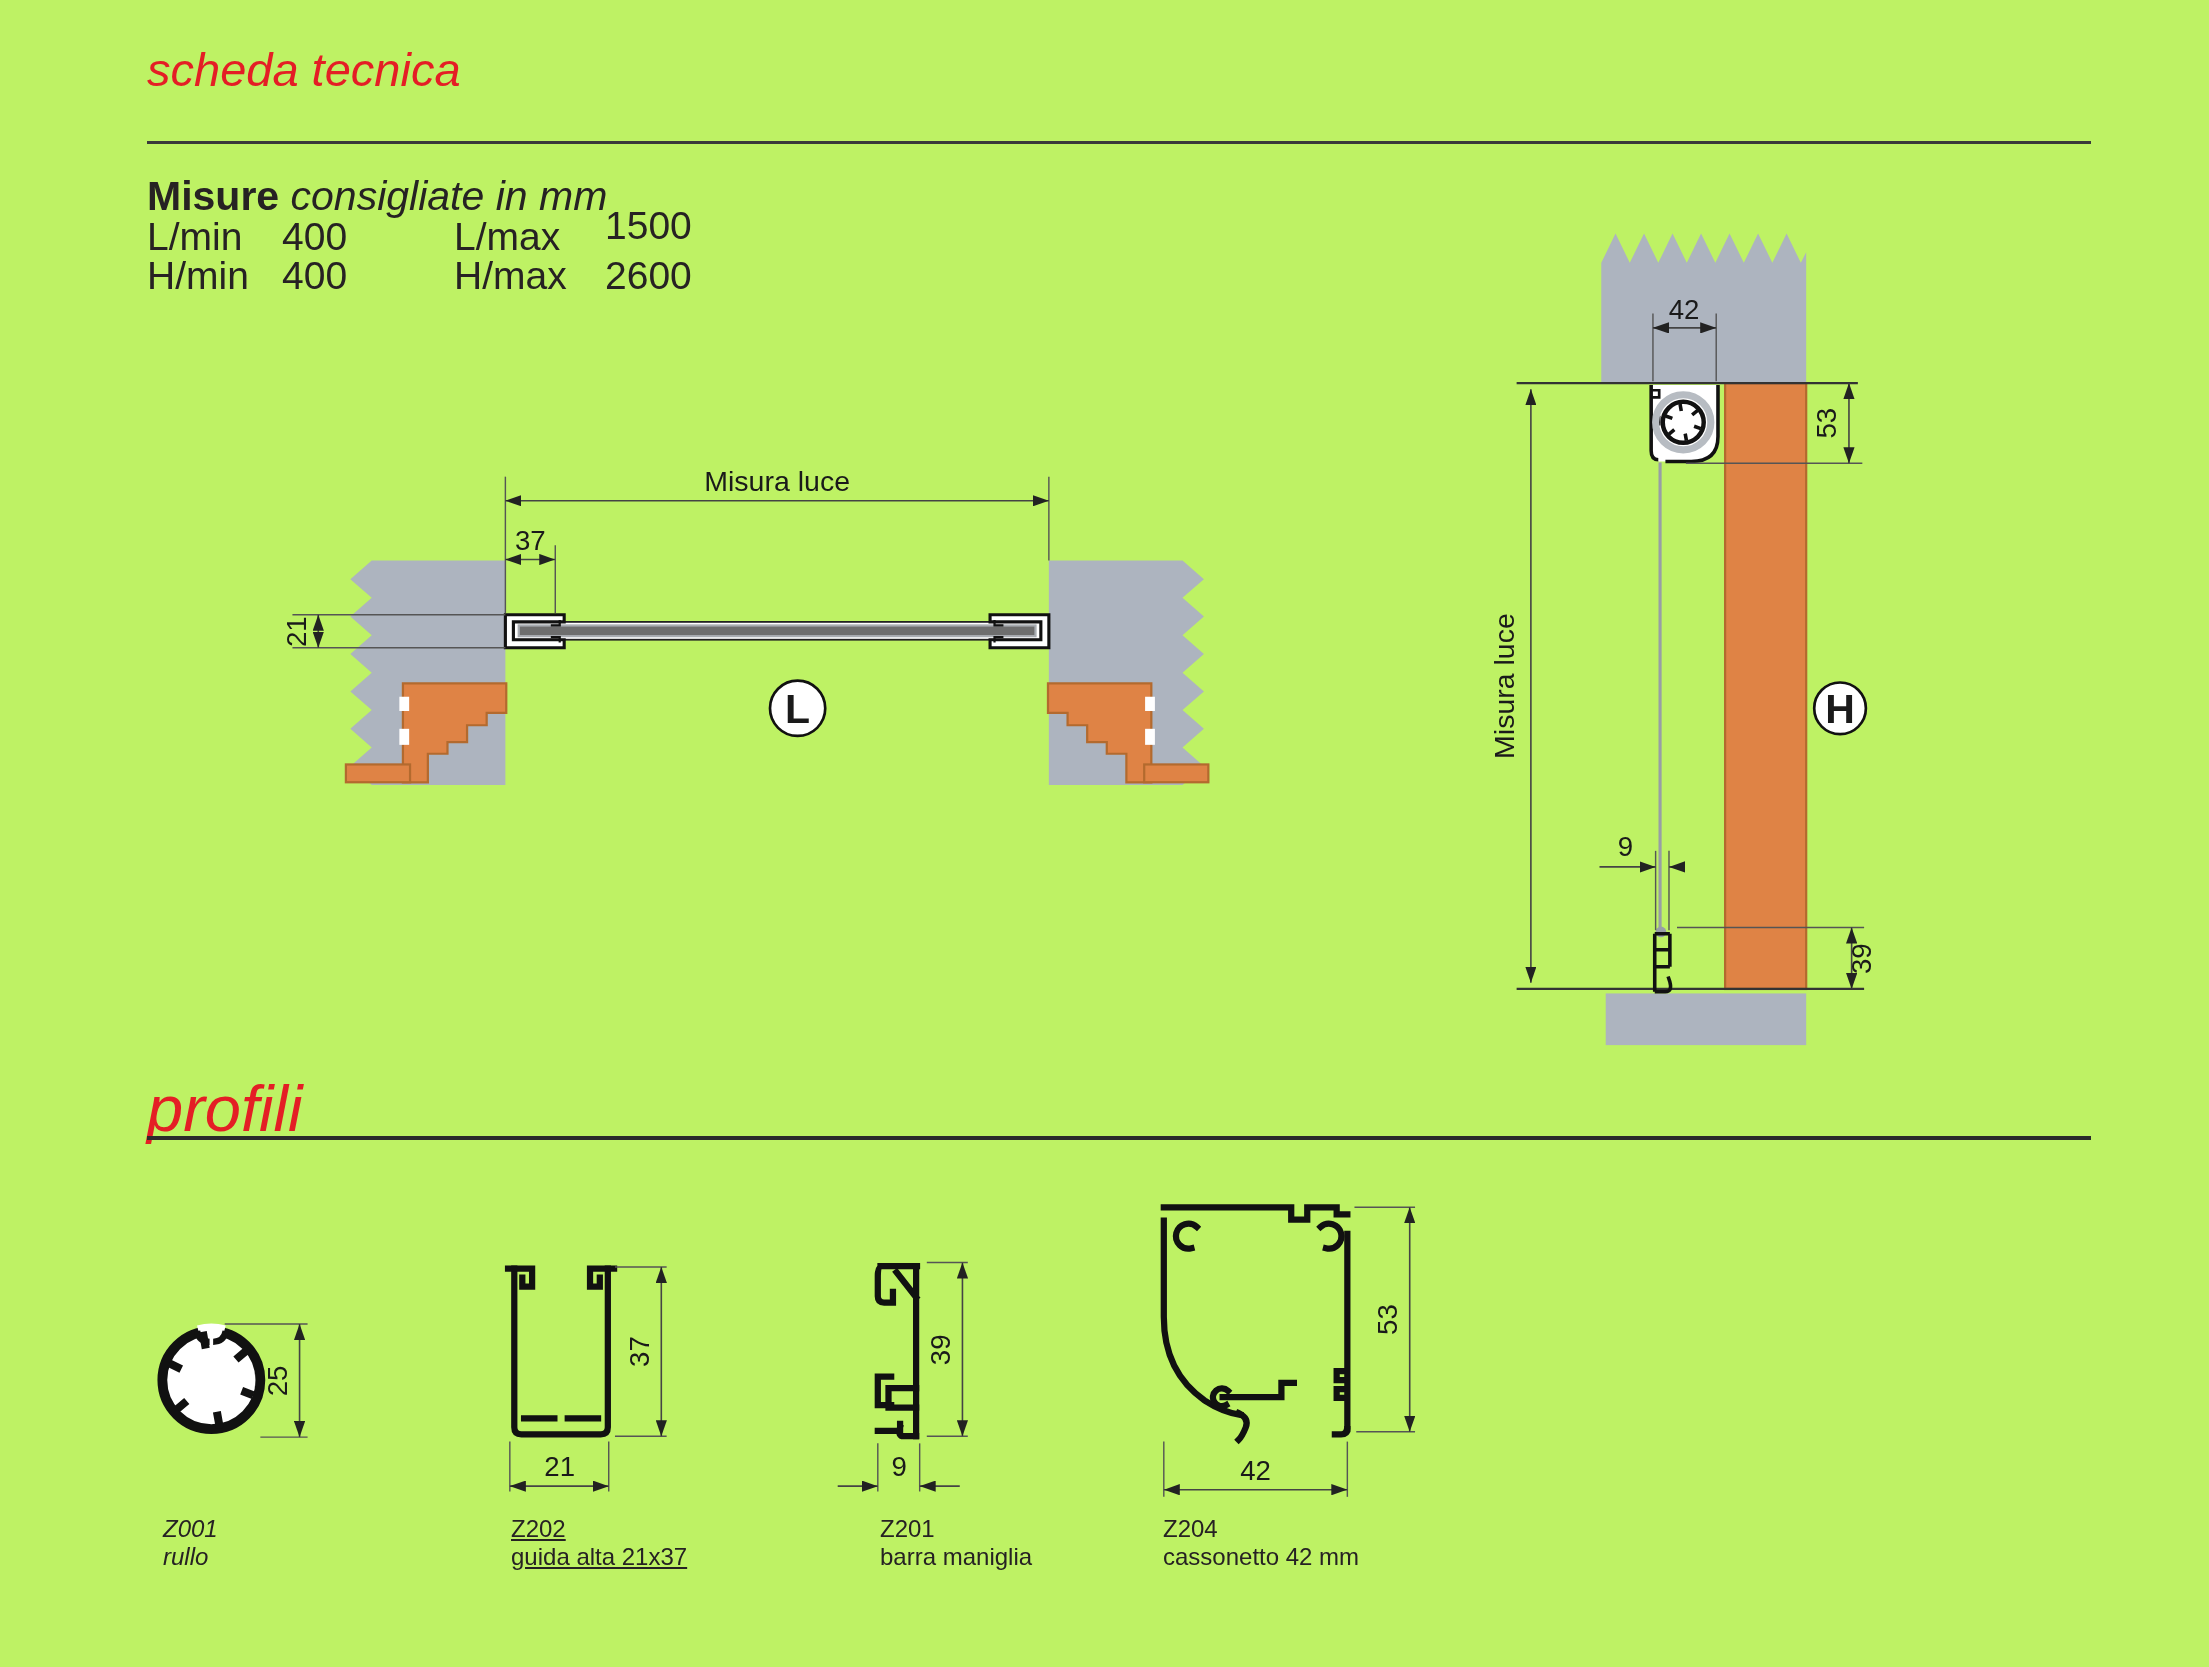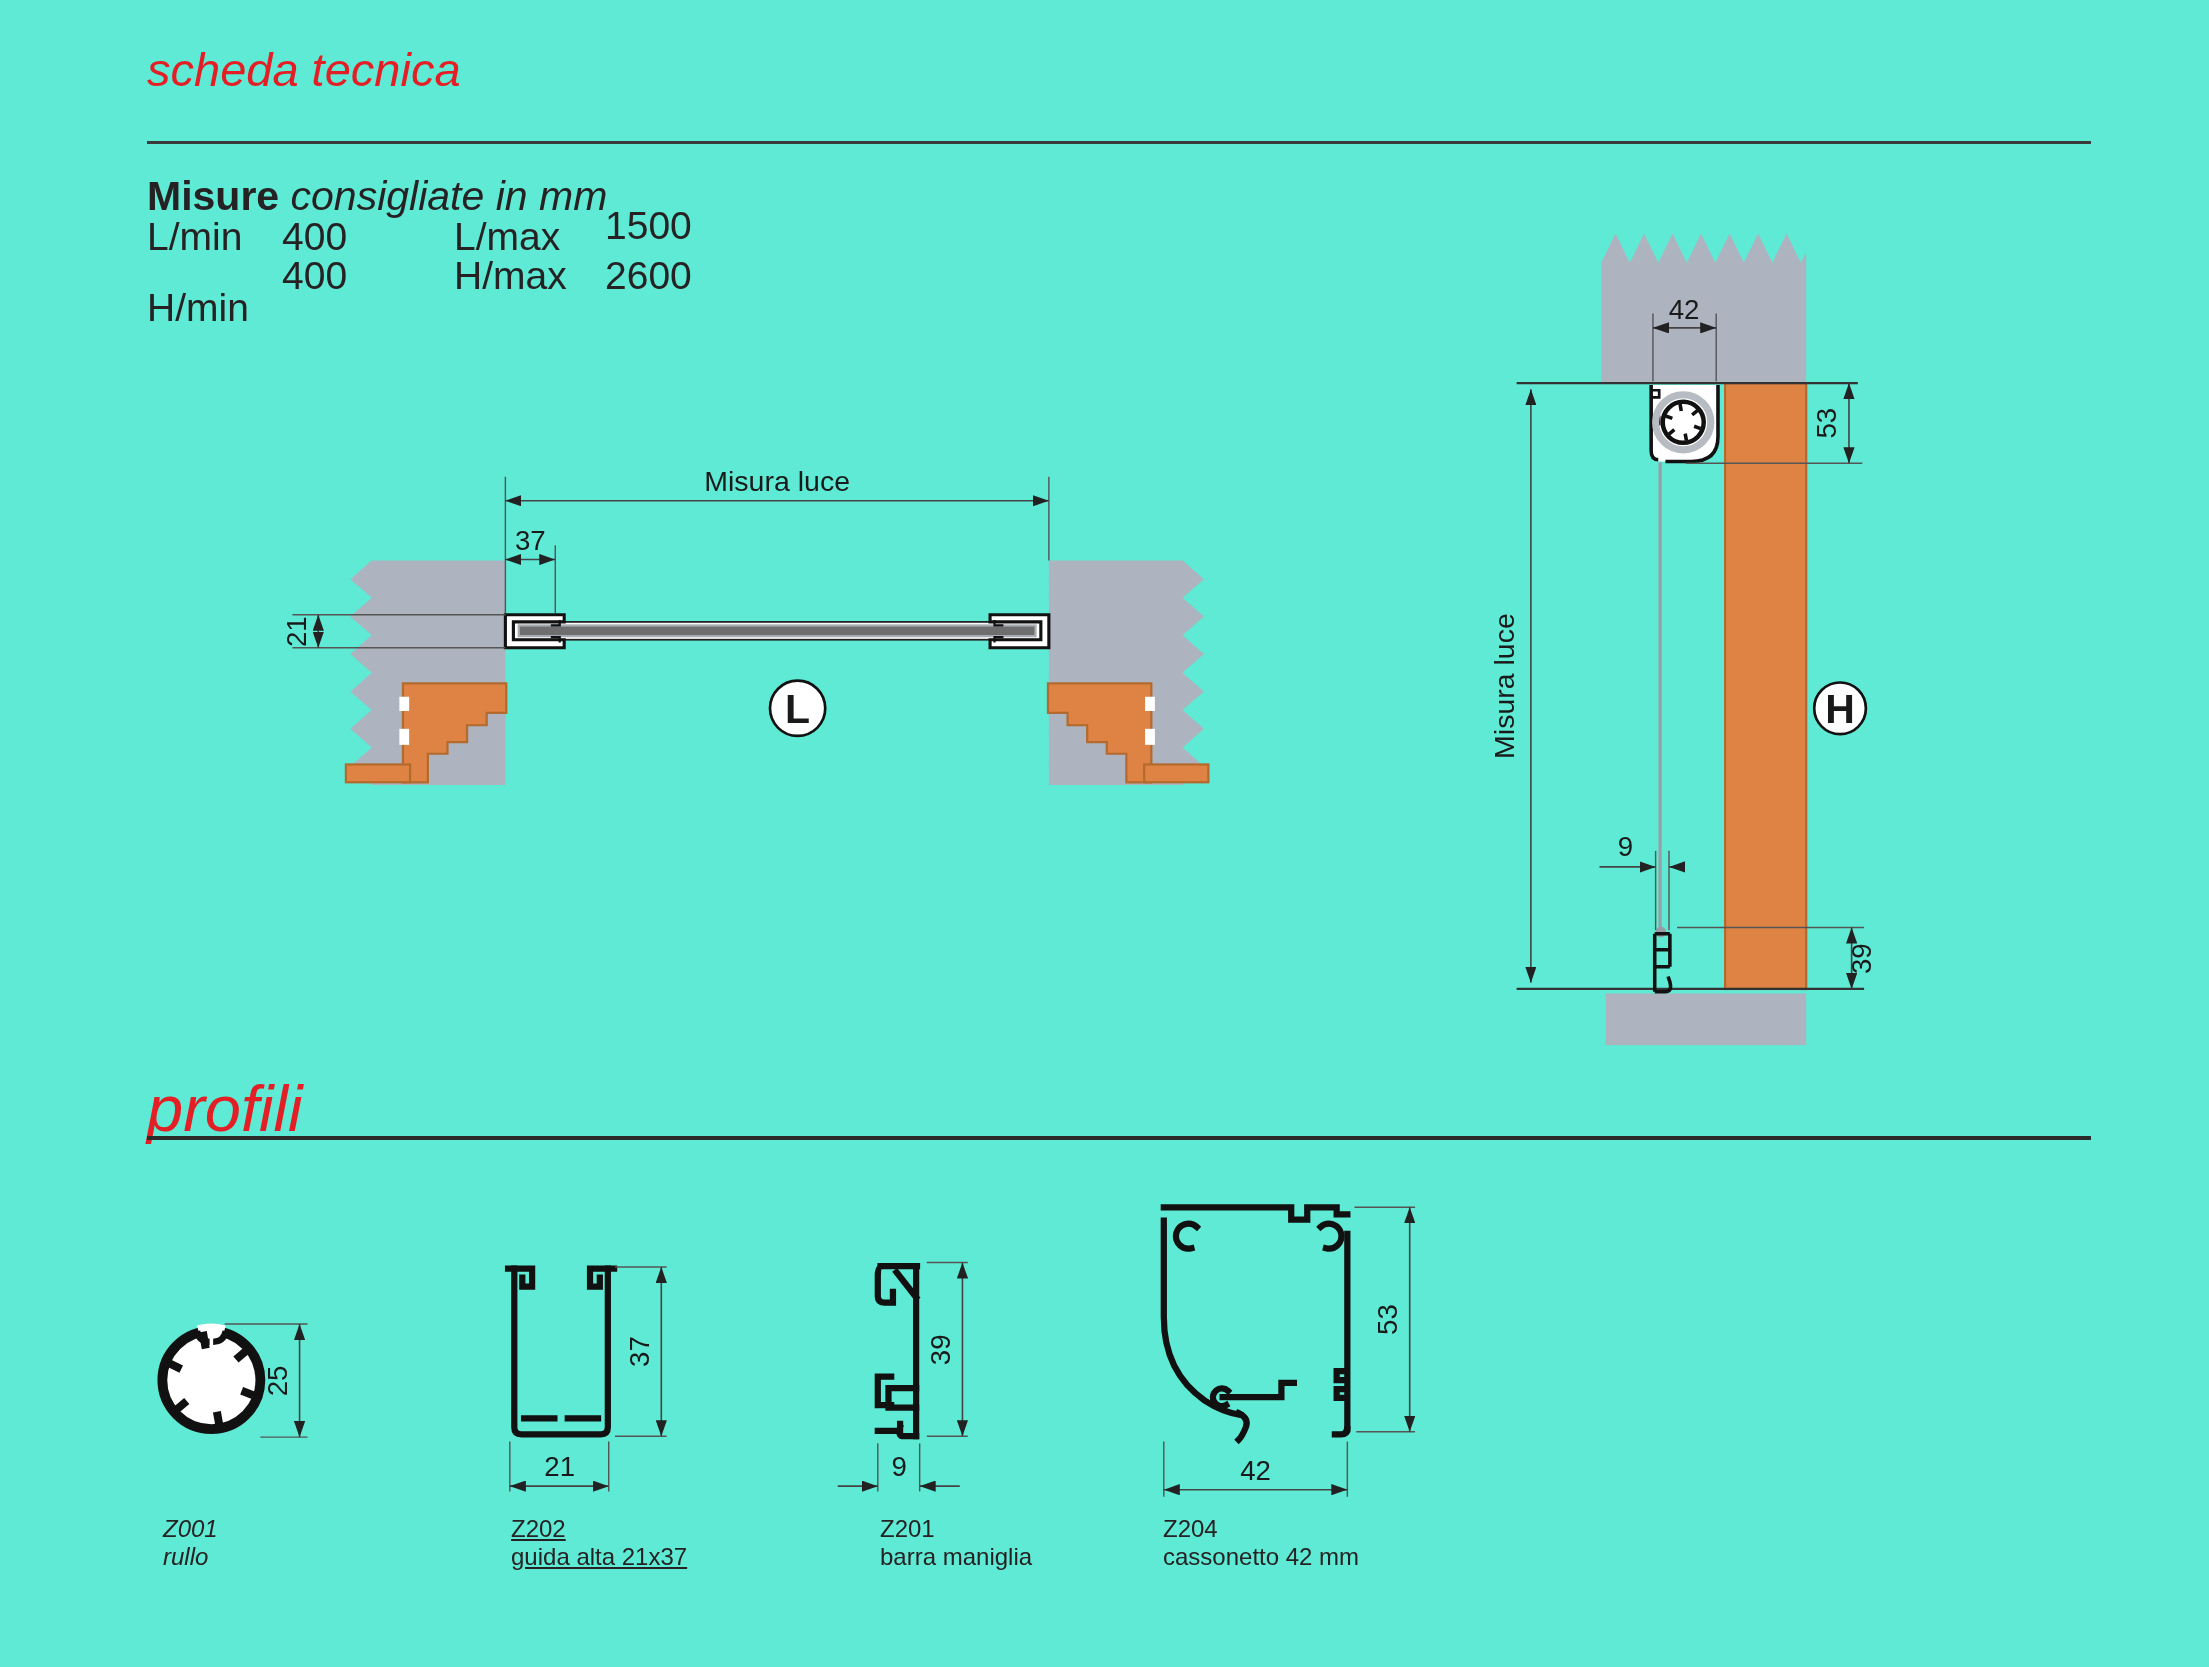--- a/index.html
+++ b/index.html
@@ -1,16 +1,16 @@
 <!DOCTYPE html>
 <html style="font-size:14.3px"><head>
 <meta charset="utf-8">
 <style>
   html,body{margin:0;padding:0;background:#888;}
-  .page{position:relative;width:2210px;height:1667px;background:#5eead4;overflow:hidden;
+  .page{position:relative;width:2210px;height:1667px;background:#bef264;overflow:hidden;
         font-family:"Liberation Sans",sans-serif;color:#262223;}
   .abs{position:absolute;}
   .title{font-size:47px;font-style:italic;color:#e41e25;line-height:1;}
   .rule{background:#3a3a3a;height:2.7px;}
   .rule2{background:#2b2b2b;height:3.6px;}
   .mhead{font-size:41px;line-height:1;text-align:center;}
   .mhead b{font-weight:bold;font-style:normal;}
   .mhead i{font-style:italic;}
   .cell{font-size:39px;line-height:1;white-space:nowrap;}
   .plabel{font-size:24px;line-height:28px;white-space:nowrap;}
@@ -34,21 +34,21 @@
   <div class="abs mhead" style="left:147px;top:176px;">
     <b>Misure</b>
     <i>consigliate in mm</i>
   </div>
 
   <div class="abs cell" style="left:147px;top:217px;">L/min</div>
   <div class="abs cell" style="left:282px;top:217px;">400</div>
   <div class="abs cell" style="left:454px;top:217px;">L/max</div>
   <div class="abs cell" style="left:605px;top:206px;">1500</div>
 
-  <div class="abs cell" style="left:147px;top:256px;margin-top:32px;">H/min</div>
+  <div class="abs cell" style="left:147px;top:256px;">H/min</div>
   <div class="abs cell" style="left:282px;top:256px;">400</div>
   <div class="abs cell" style="left:454px;top:256px;">H/max</div>
   <div class="abs cell" style="left:605px;top:256px;text-align:center;">2600</div>
 
   <div class="abs title" style="left:147px;top:1076px;font-size:65px;">profili</div>
   <div class="abs rule2" style="left:147px;top:1136px;width:1944px;"></div>
 
   <div class="abs plabel" style="left:163px;top:1515px;font-style:italic;">
     <div>Z001</div>
     <div>rullo</div>

